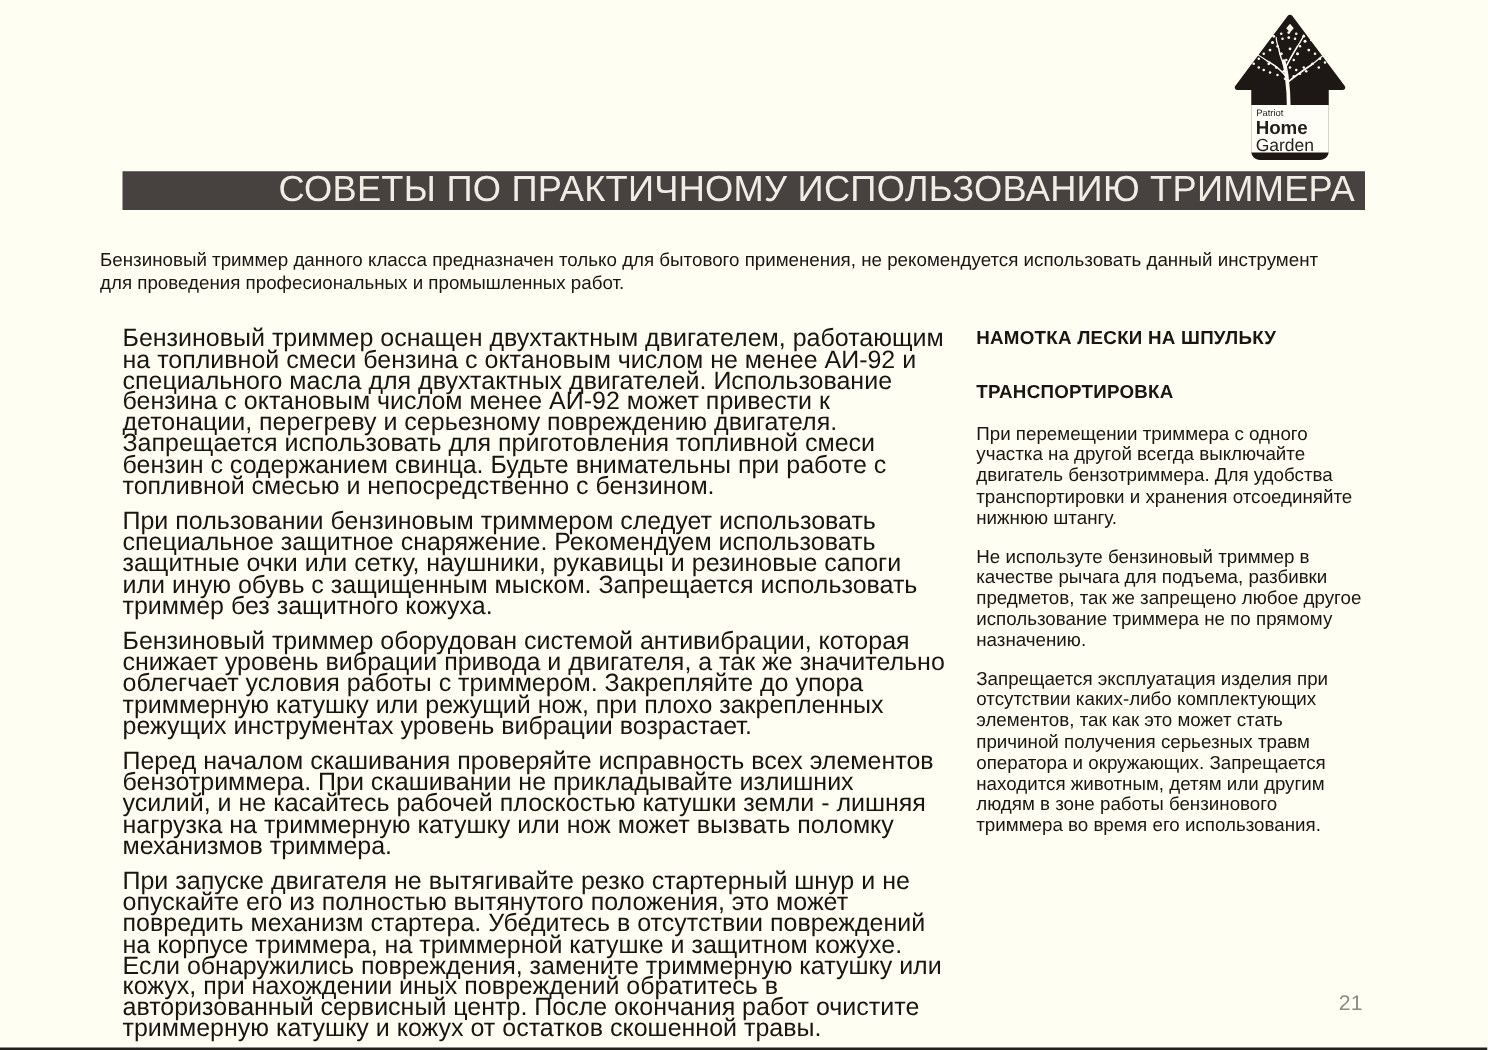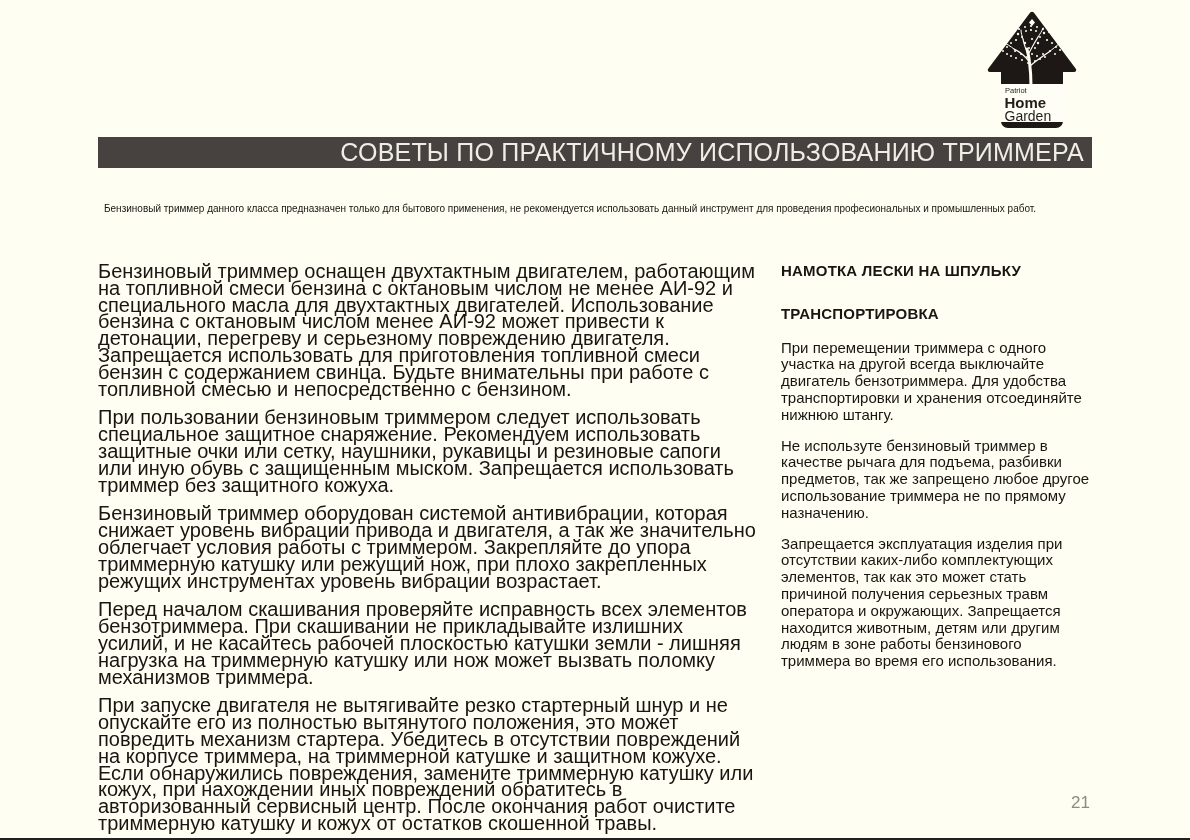--- a/index.html
+++ b/index.html
@@ -35,33 +35,33 @@
     width: 994px;
     height: 31px;
     background: #474140;
     display: flex;
     align-items: center;
     justify-content: flex-end;
     padding-right: 8px;
   }
   .header-bar .title {
     color: #f0ede5;
-    font-size: 25px;
+    font-size: 29px;
     line-height: 31px;
     letter-spacing: 0.2px;
     white-space: nowrap;
   }
 
   
   .intro {
     position: absolute;
-    left: 104px;
+    left: 80px;
     top: 200px;
     width: 994px;
-    font-size: 10px;
+    font-size: 15px;
     line-height: 17.5px;
   }
   .col-left {
     position: absolute;
     left: 98px;
     top: 263px;
     width: 658px;
     font-size: 20px;
     line-height: 16.8px;
   }

